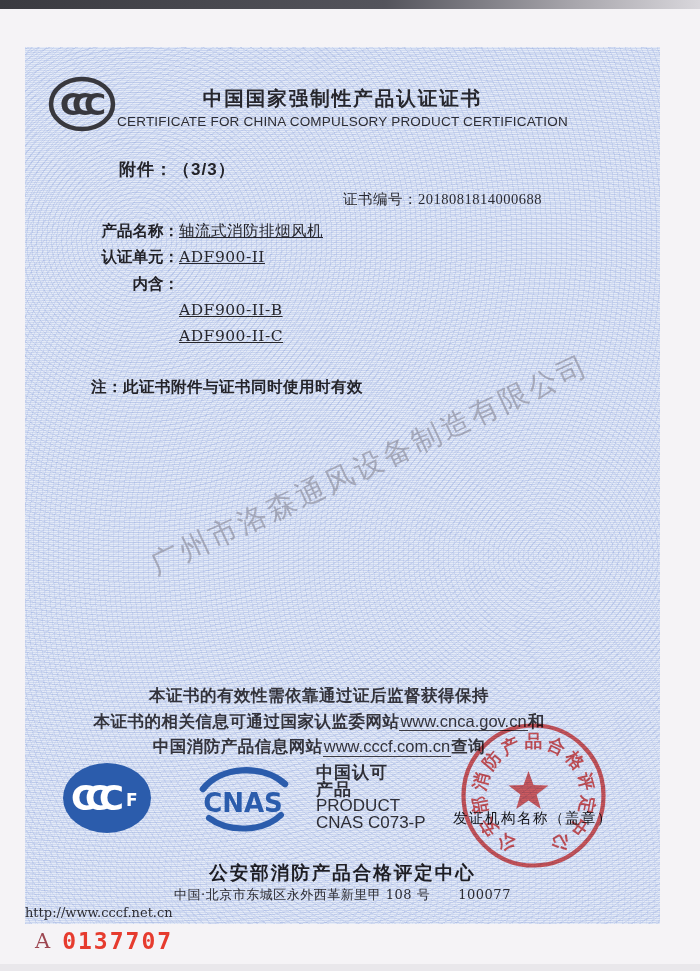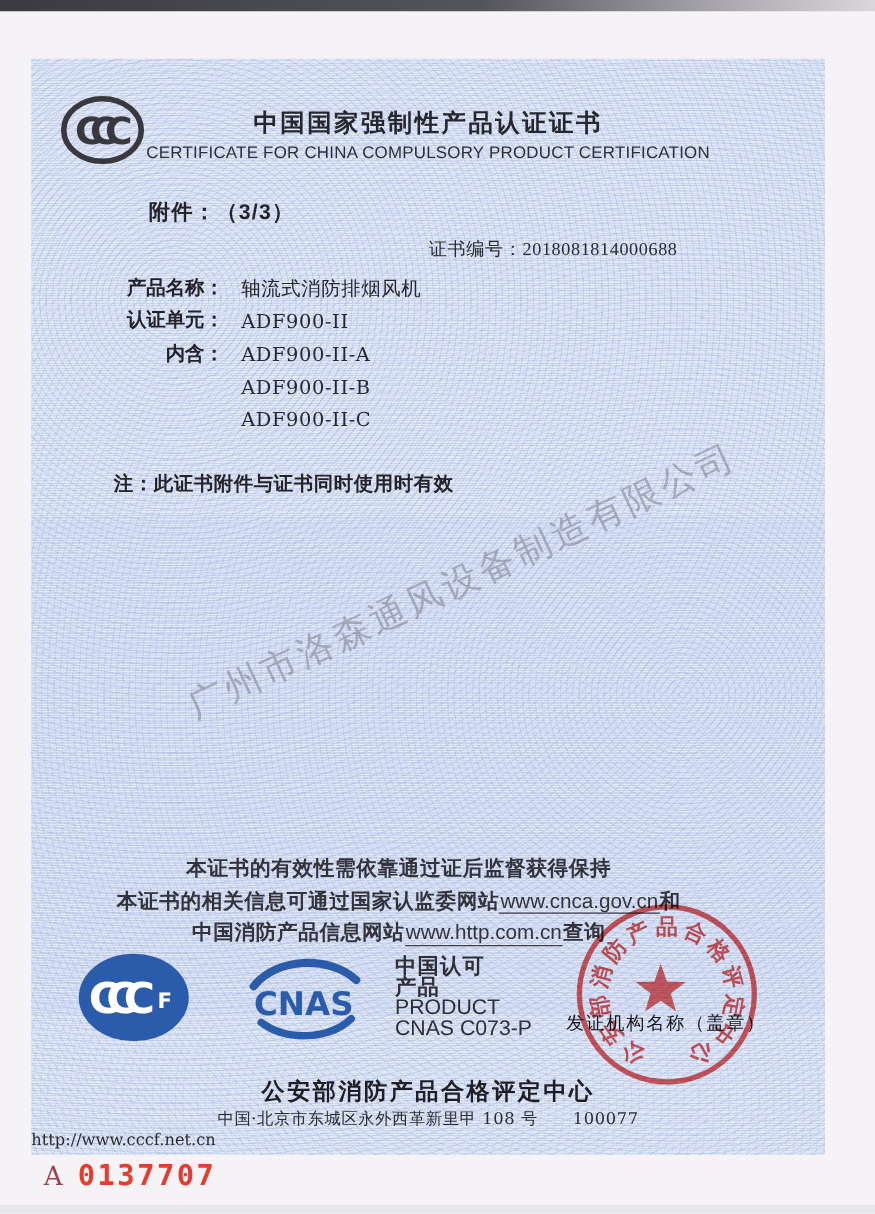--- a/index.html
+++ b/index.html
@@ -44,21 +44,21 @@
   .cert-no-line{
     position:absolute;left:318px;top:143px;
     font-size:14.5px;color:#2a2a31;letter-spacing:0.5px;font-family:Liberation Serif, serif;
   }
   .fields{position:absolute;left:66px;top:171px;}
   .field-row{display:flex;height:26.3px;line-height:26.3px;font-size:15.5px;}
   .field-label{
     display:inline-block;width:88px;text-align:right;
     font-family:"Liberation Sans", sans-serif;font-weight:700;color:#222228;
   }
-  .field-value{margin-left:14px;color:#27272e;letter-spacing:0.5px;}
+  .field-value{color:#27272e;letter-spacing:0.5px;text-decoration:underline;}
   .note-line{
     position:absolute;left:66px;top:330px;
     font-family:"Liberation Sans", sans-serif;
     font-size:15.5px;font-weight:700;color:#232329;letter-spacing:0.5px;
   }
   .watermark{
     position:absolute;left:135px;top:498px;height:38px;line-height:38px;
     font-size:29px;letter-spacing:3px;color:rgba(122,120,134,0.52);
     transform:rotate(-25deg);transform-origin:0 100%;white-space:nowrap;
     font-weight:500;
@@ -133,21 +133,20 @@
     <div class="field-row">
       <span class="field-label">产品名称：</span>
       <span class="field-value">轴流式消防排烟风机</span>
     </div>
     <div class="field-row">
       <span class="field-label">认证单元：</span>
       <span class="field-value">ADF900-II</span>
     </div>
     <div class="field-row">
       <span class="field-label">内含：</span>
-      <span class="field-value">ADF900-II-A</span>
     </div>
     <div class="field-row">
       <span class="field-label"></span>
       <span class="field-value">ADF900-II-B</span>
     </div>
     <div class="field-row">
       <span class="field-label"></span>
       <span class="field-value">ADF900-II-C</span>
     </div>
     <div class="field-row">
@@ -158,21 +157,21 @@
   <div class="note-line">注：此证书附件与证书同时使用时有效</div>
 
   <div class="watermark">广州市洛森通风设备制造有限公司</div>
 
   <div class="statement">
     <div>本证书的有效性需依靠通过证后监督获得保持</div>
     <div>
       <span>本证书的相关信息可通过国家认监委网站</span><span class="url">www.cnca.gov.cn</span><span>和</span>
     </div>
     <div>
-      <span>中国消防产品信息网站</span><span class="url">www.http.com.cn</span><span>查询</span>
+      <span>中国消防产品信息网站</span><span class="url">www.cccf.com.cn</span><span>查询</span>
     </div>
   </div>
 
   <svg class="cccf-logo" viewBox="0 0 92 74">
     <ellipse cx="46" cy="37" rx="44" ry="35" fill="#2b5cac"></ellipse>
     <text x="10" y="49" font-family="DejaVu Sans, sans-serif" font-size="34" font-weight="bold" fill="#ffffff" letter-spacing="-11">CCC</text>
     <text x="65" y="45" font-family="DejaVu Sans, sans-serif" font-size="17" font-weight="bold" fill="#ffffff">F</text>
   </svg>
 
   <svg class="cnas-logo" viewBox="0 0 96 70">

